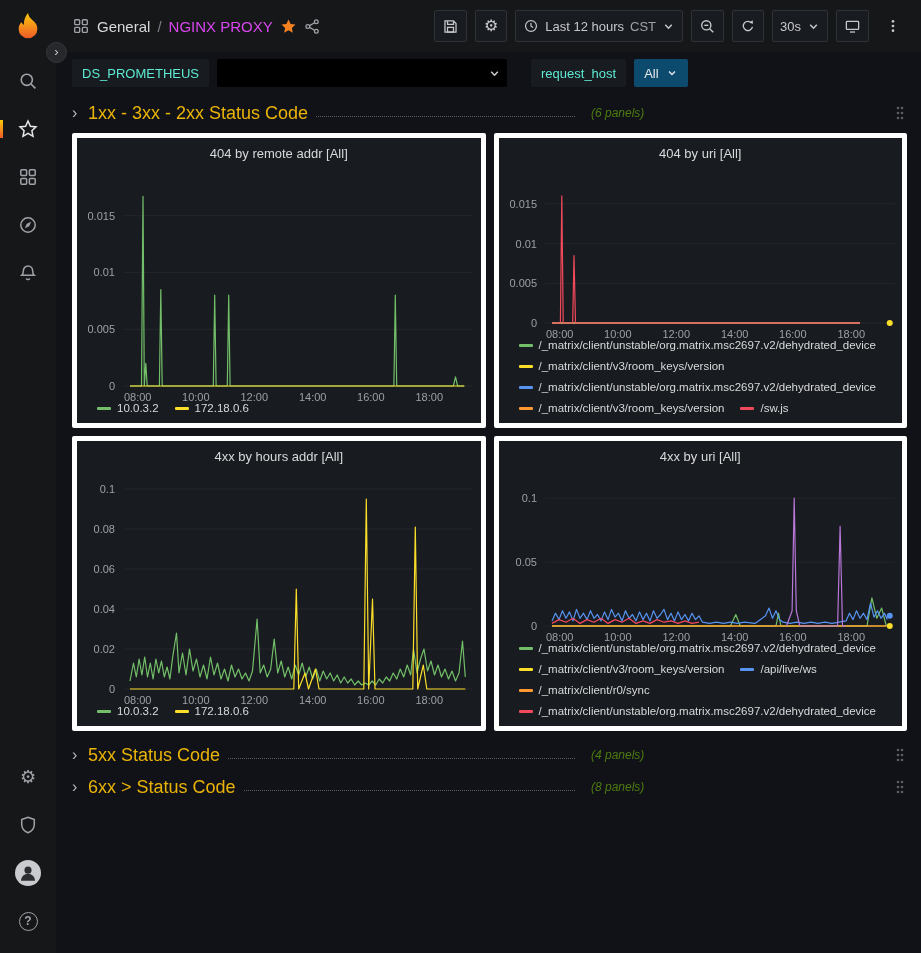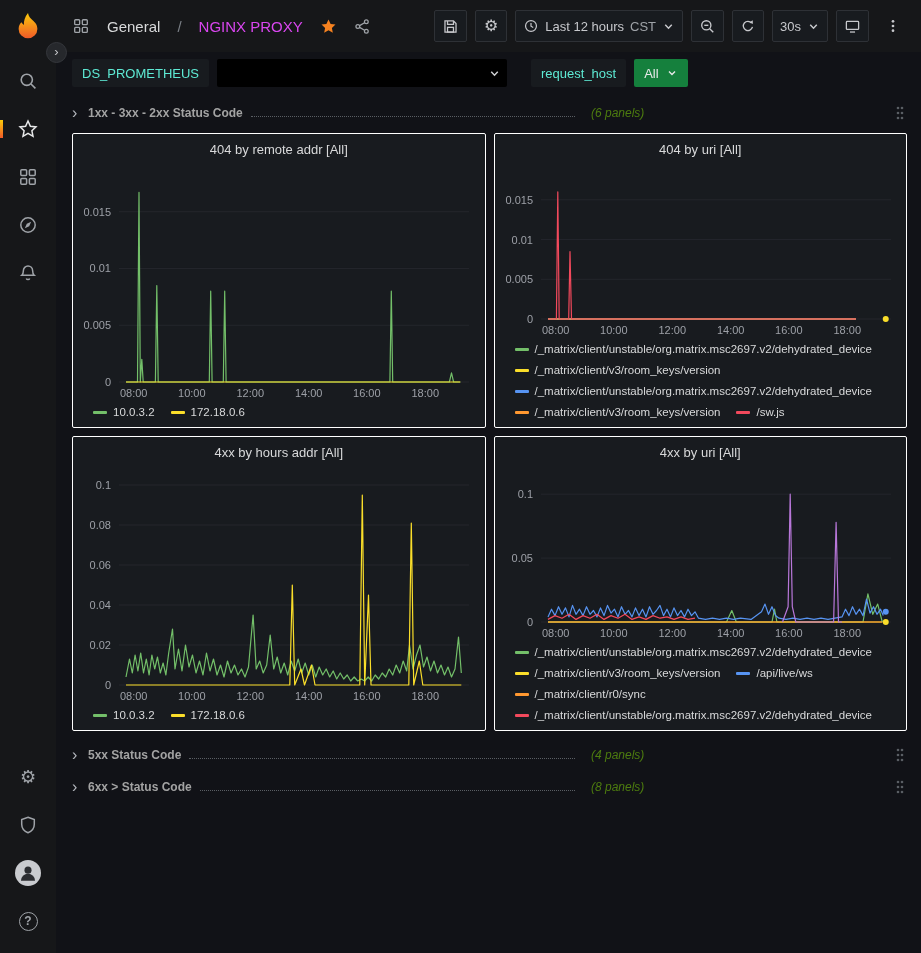--- a/index.html
+++ b/index.html
@@ -14,47 +14,47 @@
   .side-item{width:56px;height:48px;display:flex;align-items:center;justify-content:center;color:#9fa3a8;position:relative;cursor:pointer}
   .side-item.active{color:#e8e9ea}
   .side-item.active::before{content:"";position:absolute;left:0;top:15px;bottom:15px;width:3px;background:linear-gradient(#fbca0a,#f05a28)}
   .side-bottom{margin-top:auto;padding-bottom:8px;display:flex;flex-direction:column;align-items:center}
   .glyph{font-size:18px;line-height:1}
   .avatar{width:26px;height:26px;border-radius:50%;background:#c9cbcf;display:flex;align-items:center;justify-content:center;overflow:hidden}
   .qmark{width:19px;height:19px;border:1.6px solid #9fa3a8;border-radius:50%;display:flex;align-items:center;justify-content:center;font-size:12px;font-weight:700;color:#9fa3a8}
   
   .main{flex:1;display:flex;flex-direction:column;min-width:0}
   .navbar{height:52px;background:#161719;display:flex;align-items:center;padding:0 12px 0 16px}
-  .nav-left{display:flex;align-items:center;gap:17px;color:#9fa3a8}
+  .nav-left{display:flex;align-items:center;gap:7px;color:#9fa3a8}
   .crumb-section{color:#d8d9da;font-size:15px;cursor:pointer}
   .crumb-sep{color:#7b8087;font-size:15px}
   .crumb-page{color:#d946ef;font-size:15px;font-weight:500;cursor:pointer}
   .nav-right{margin-left:auto;display:flex;align-items:center;gap:8px}
   .tool-btn{height:32px;min-width:32px;display:inline-flex;align-items:center;justify-content:center;gap:6px;background:#181b1f;border:1px solid #2e3136;border-radius:2px;color:#c7c8cc;padding:0 7px;cursor:pointer;font-family:"Liberation Sans",sans-serif;font-size:13px}
   .tool-btn.noborder{border:none;background:transparent}
   .tz{color:#9fa3a8}
   
   .submenu{height:40px;display:flex;align-items:center;padding:2px 16px 0;gap:8px}
   .var-label{height:28px;display:flex;align-items:center;padding:0 10px;background:#181b1f;color:#5eead4;border-radius:2px;cursor:pointer;white-space:nowrap}
   .var-black{height:28px;width:290px;background:#000;border-radius:2px;display:flex;align-items:center;cursor:pointer;padding:0 6px;color:#d8d9da}
   .var-black .caret{margin-left:auto;color:#cfd0d2}
-  .var-value{height:28px;display:flex;align-items:center;gap:7px;padding:0 10px;background:#15803d;border-radius:2px;color:#e8e9ea;cursor:pointer}
+  .var-value{height:28px;display:flex;align-items:center;gap:7px;padding:0 10px;background:#0c4a6e;border-radius:2px;color:#e8e9ea;cursor:pointer}
   .gap-left{margin-left:16px}
   
   .dash{flex:1;padding:4px 14px 0 16px;overflow:hidden}
   .row-header{display:flex;align-items:center;height:30px;margin:2px 0;cursor:pointer}
   .row-left{display:flex;align-items:center;width:505px;min-width:0}
   .row-caret{width:16px;color:#b4b7bd;font-size:16px;line-height:1;flex:0 0 16px}
   .row-caret.down{transform:rotate(90deg);transform-origin:40% 50%}
-  .row-title{font-weight:700;font-size:12px;color:#a3a3a3;white-space:nowrap}
+  .row-title{font-weight:400;font-size:18px;color:#eab308;white-space:nowrap}
   .row-dots{flex:1;border-bottom:1px dotted #5a5e64;margin:0 2px 0 8px;transform:translateY(3px)}
   .row-count{font-style:italic;color:#4d7c0f;font-size:12px;margin-left:14px;white-space:nowrap}
   .drag-handle{margin-left:auto;color:#5a5e64;cursor:grab;padding:2px}
   .panel-grid{display:grid;grid-template-columns:1fr 1fr;gap:8px;margin:5px 0 9px}
-  .panel{background:#181b1f;border:1px solid #ffffff;border-radius:2px;height:295px;display:flex;flex-direction:column;min-width:0;overflow:hidden}
+  .panel{background:#181b1f;border:5px solid #ffffff;border-radius:2px;height:295px;display:flex;flex-direction:column;min-width:0;overflow:hidden}
   .panel-title{height:30px;flex:0 0 30px;display:flex;align-items:center;justify-content:center;font-size:13px;color:#d8d9da;cursor:pointer}
   .panel-chart{flex:1 1 auto;min-height:0;cursor:crosshair}
   .panel-legend{flex:0 0 auto;max-height:92px;overflow:hidden;padding:0 8px 4px 20px;display:flex;flex-wrap:wrap;column-gap:16px;line-height:21px}
   .legend-item{display:inline-flex;align-items:center;gap:6px;white-space:nowrap;font-size:11.5px;color:#d8d9da;cursor:pointer;max-width:100%;overflow:hidden}
   .legend-swatch{width:14px;height:3px;border-radius:1px;flex:0 0 14px}
 </style>
 </head>
 <body>
 
 <div class="app">

